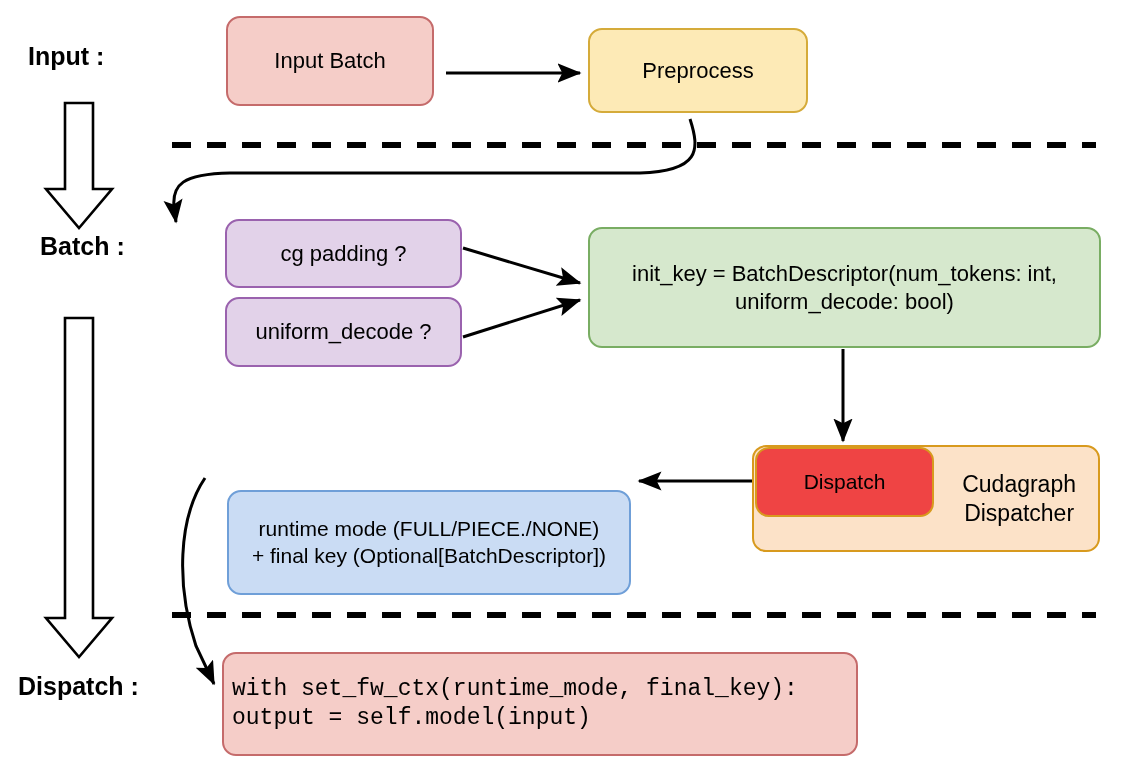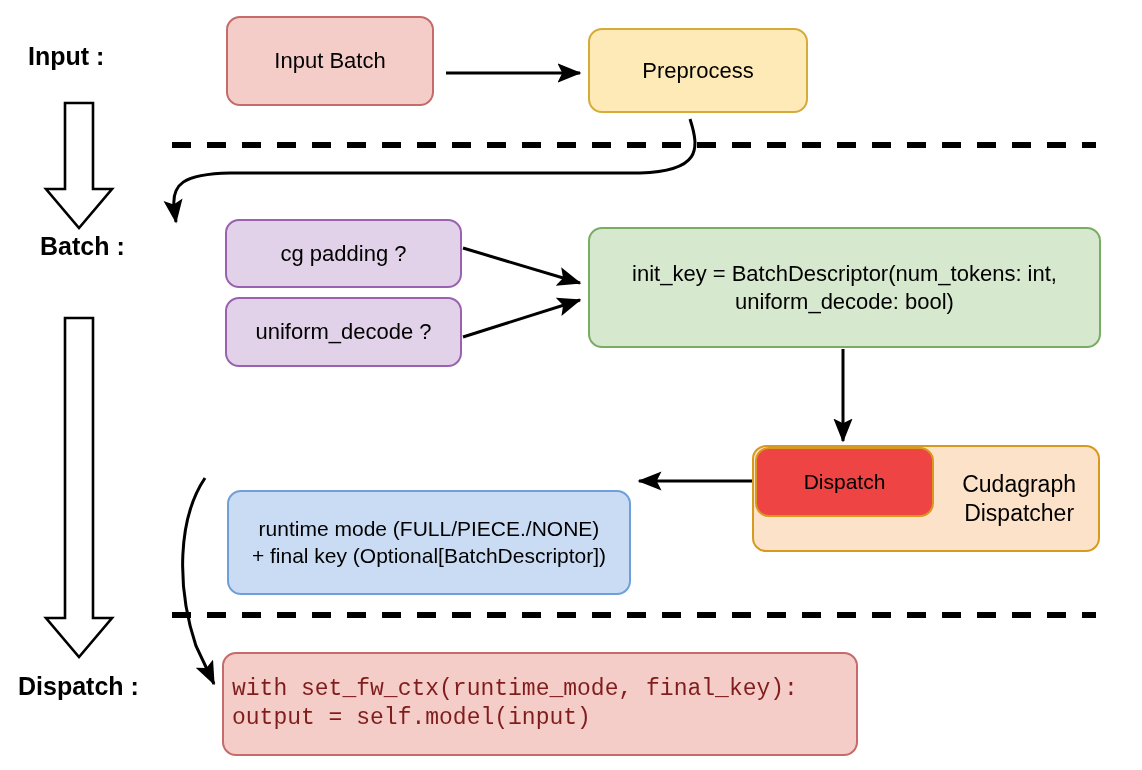--- a/index.html
+++ b/index.html
@@ -40,21 +40,21 @@
   #node-preprocess   { left:588px; top:28px;  width:220px; height:85px;  background:#fdeab6; border-color:#d5ab3a; font-size:22px; }
   #node-cg-padding   { left:225px; top:219px; width:237px; height:69px;  background:#e2d2e9; border-color:#9a62ae; font-size:22px; }
   #node-uniform-dec  { left:225px; top:297px; width:237px; height:70px;  background:#e2d2e9; border-color:#9a62ae; font-size:22px; }
   #node-init-key     { left:588px; top:227px; width:513px; height:121px; background:#d6e8cd; border-color:#79ad63; font-size:22px; padding:0 14px; }
   #node-runtime-mode { left:227px; top:447px; width:404px; height:105px; background:#cadcf4; border-color:#6f9fd8; font-size:21px;margin-top:43px; }
   #node-cudagraph    { left:752px; top:445px; width:348px; height:107px; background:#fce2c8; border-color:#d89a1e; font-size:23px;
                        align-items:center; justify-content:flex-end; padding-right:22px; }
   #node-dispatch     { left:755px; top:447px; width:179px; height:70px;  background:#ef4444; border-color:#d89a1e; font-size:21px; }
   #node-exec-code    { left:222px; top:652px; width:636px; height:104px; background:#f5cdc8; border-color:#c56b6b;
                        font-family:"Liberation Mono", monospace; font-size:23px; justify-content:flex-start;
-                       align-items:center; padding-left:8px; text-align:left; color:#7f1d1d; }
+                       align-items:center; padding-left:8px; text-align:left; color:#000000; }
 
   #label-input   { left:28px;  top:42px;  }
   #label-plan    { left:40px;  top:232px; }
   #label-execute { left:18px;  top:672px; }
 </style>
 </head>
 <body>
 
 <div id="stage">
 

